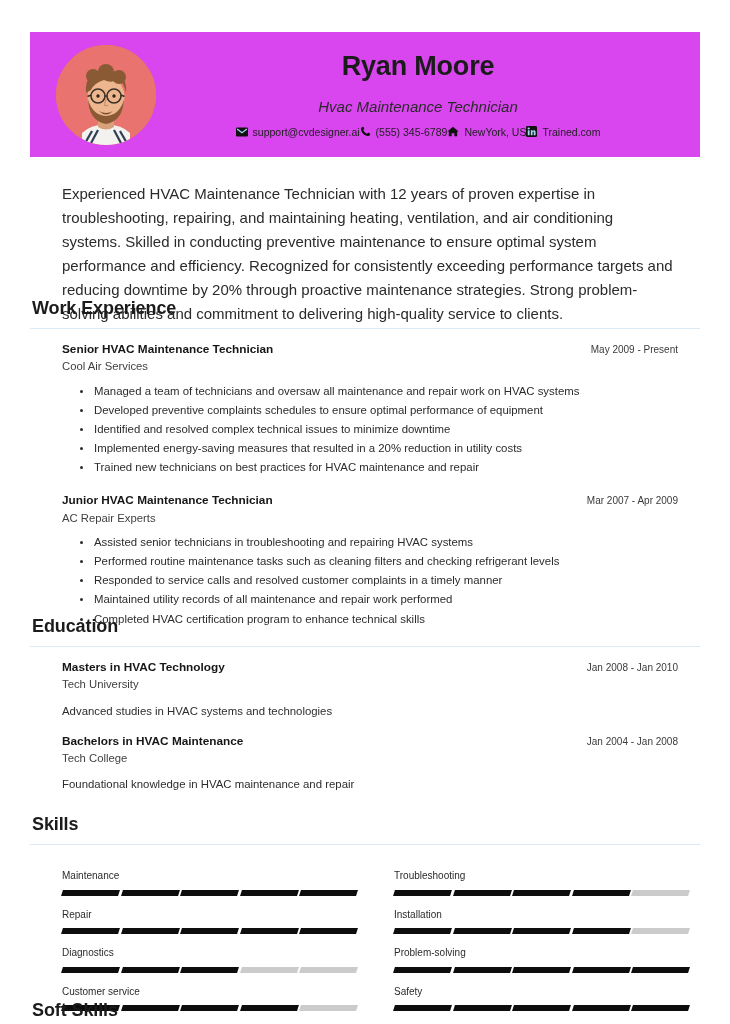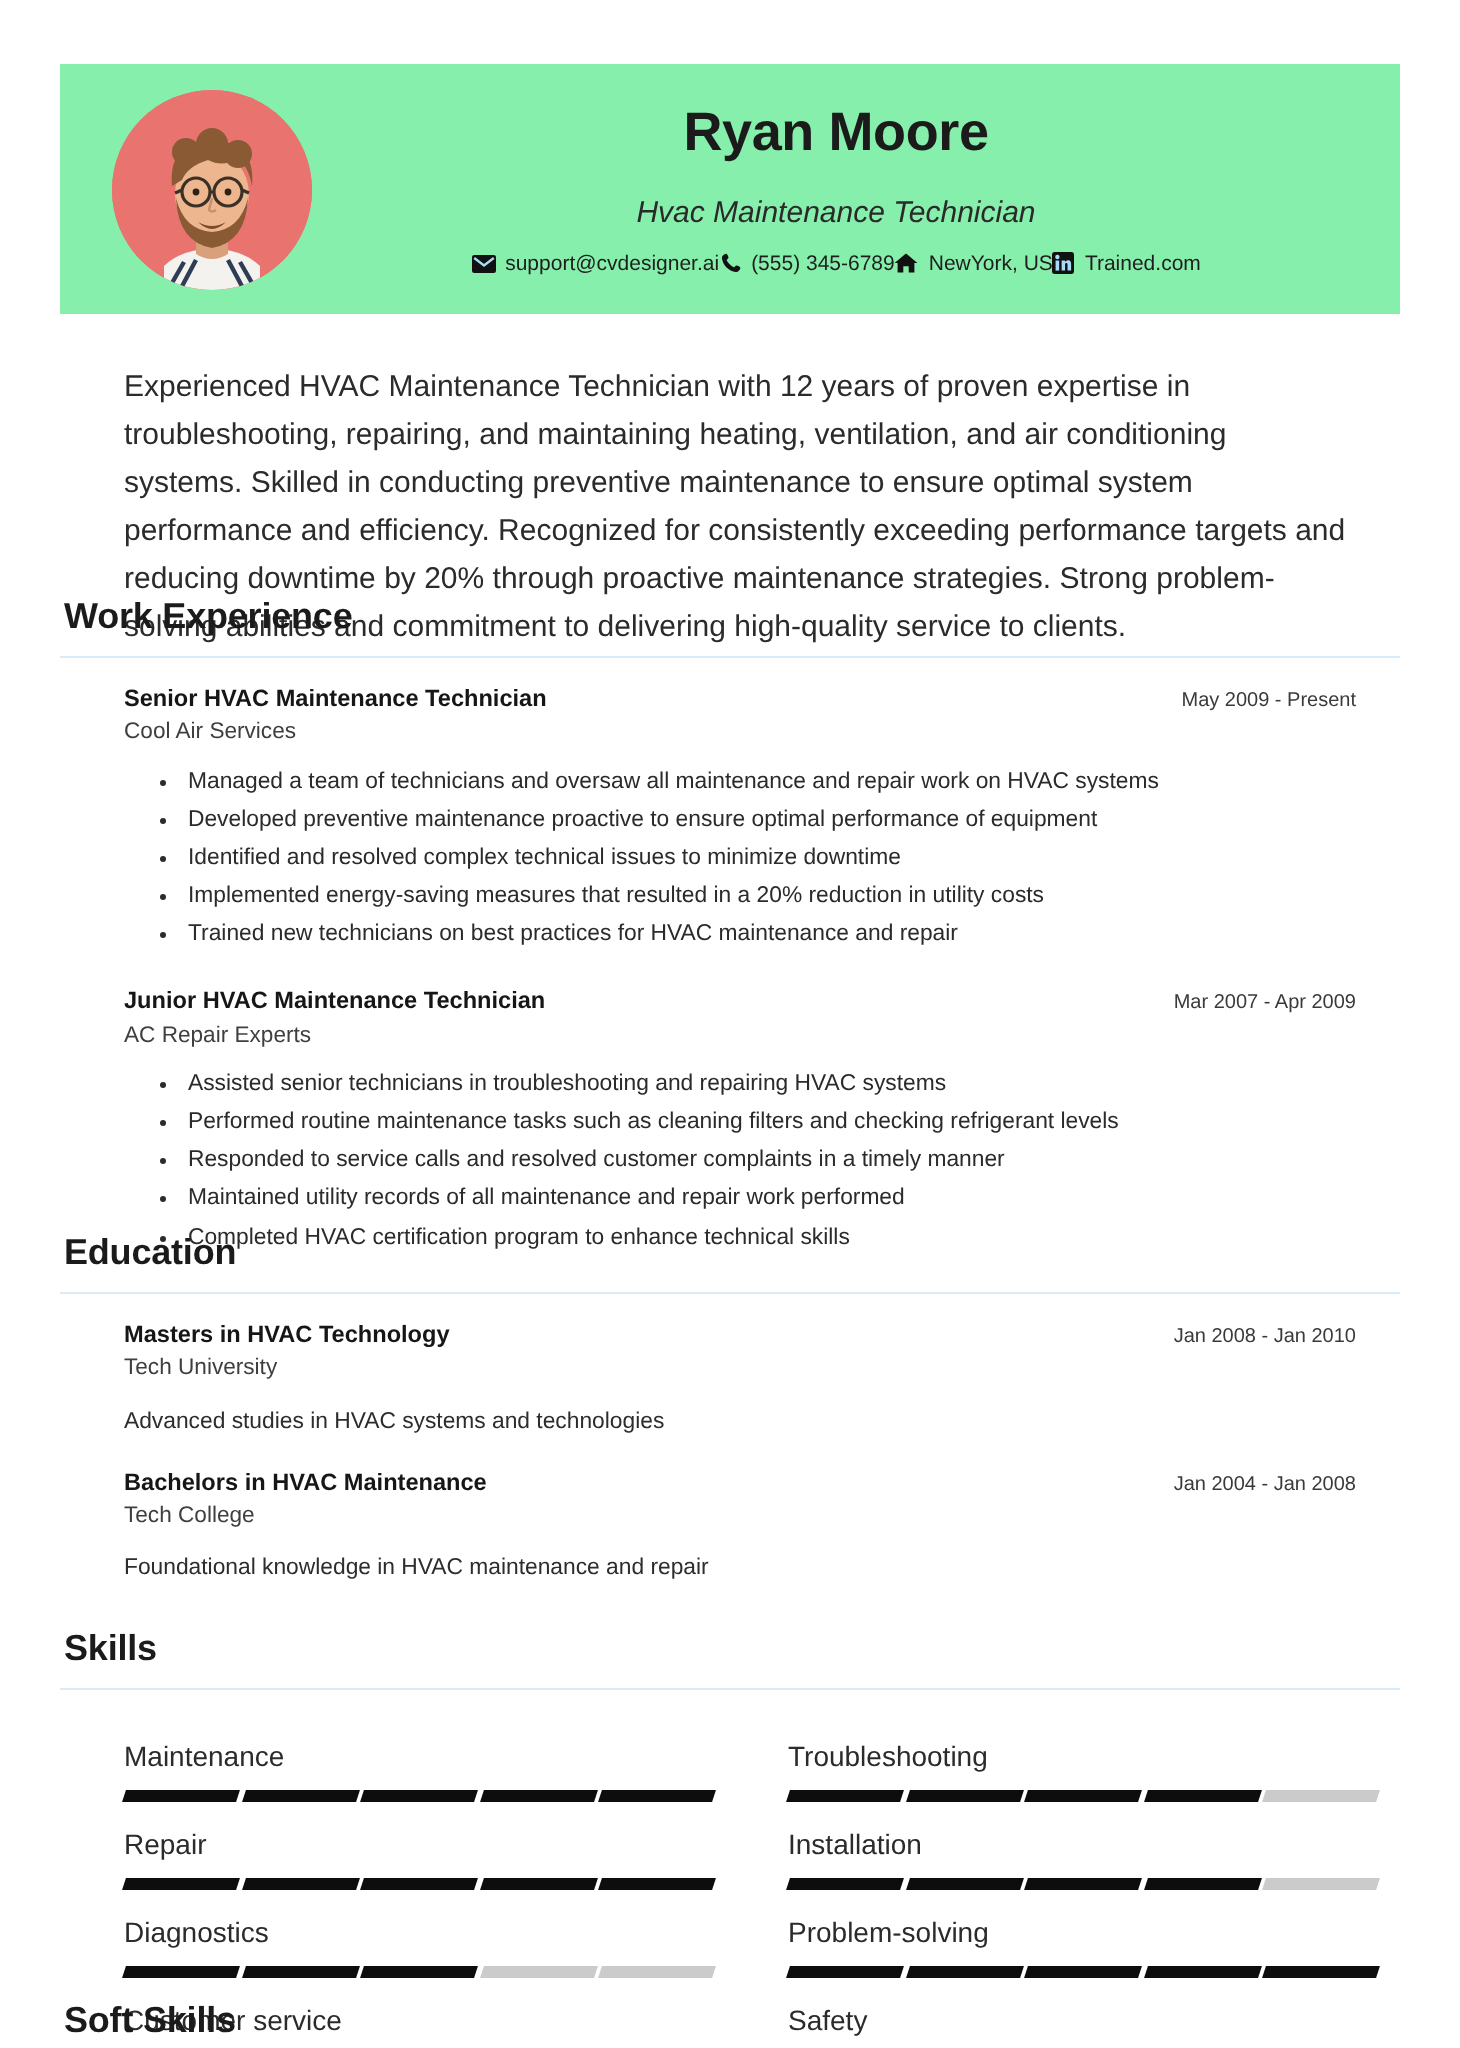--- a/index.html
+++ b/index.html
@@ -16,21 +16,21 @@
     position: relative;
   }
 
   
   .header {
     position: absolute;
     left: 30px;
     top: 32px;
     width: 670px;
     height: 125px;
-    background: #86efac;
+    background: #d946ef;
     display: flex;
     align-items: center;
   }
   .avatar-wrap {
     width: 100px;
     height: 100px;
     margin-left: 26px;
     flex: 0 0 100px;
     border-radius: 50%;
     overflow: hidden;
@@ -170,21 +170,21 @@
     padding-left: 32px;
     display: grid;
     grid-template-columns: 1fr 1fr;
     column-gap: 26px;
     row-gap: 0px;
   }
   .skill {
     padding-top: 12px;
   }
   .skill-name {
-    font-size: 14px;
+    font-size: 10px;
     color: #2b2b2b;
     line-height: 1.35;
     margin-bottom: 7px;
   }
   .skill-bar {
     display: flex;
     gap: 3px;
     width: 295px;
   }
   .seg {
@@ -296,21 +296,21 @@
   <div class="section-rule"></div>
 
   <div class="entry">
     <div class="entry-head">
       <div class="entry-role">Senior HVAC Maintenance Technician</div>
       <div class="entry-date">May 2009 - Present</div>
     </div>
     <div class="entry-org">Cool Air Services</div>
     <ul class="bullets">
       <li>Managed a team of technicians and oversaw all maintenance and repair work on HVAC systems</li>
-      <li>Developed preventive maintenance proactive to ensure optimal performance of equipment</li>
+      <li>Developed preventive complaints schedules to ensure optimal performance of equipment</li>
       <li>Identified and resolved complex technical issues to minimize downtime</li>
       <li>Implemented energy-saving measures that resulted in a 20% reduction in utility costs</li>
       <li>Trained new technicians on best practices for HVAC maintenance and repair</li>
     </ul>
   </div>
 
   <div class="entry" style="margin-top:16px;">
     <div class="entry-head">
       <div class="entry-role">Junior HVAC Maintenance Technician</div>
       <div class="entry-date">Mar 2007 - Apr 2009</div>

